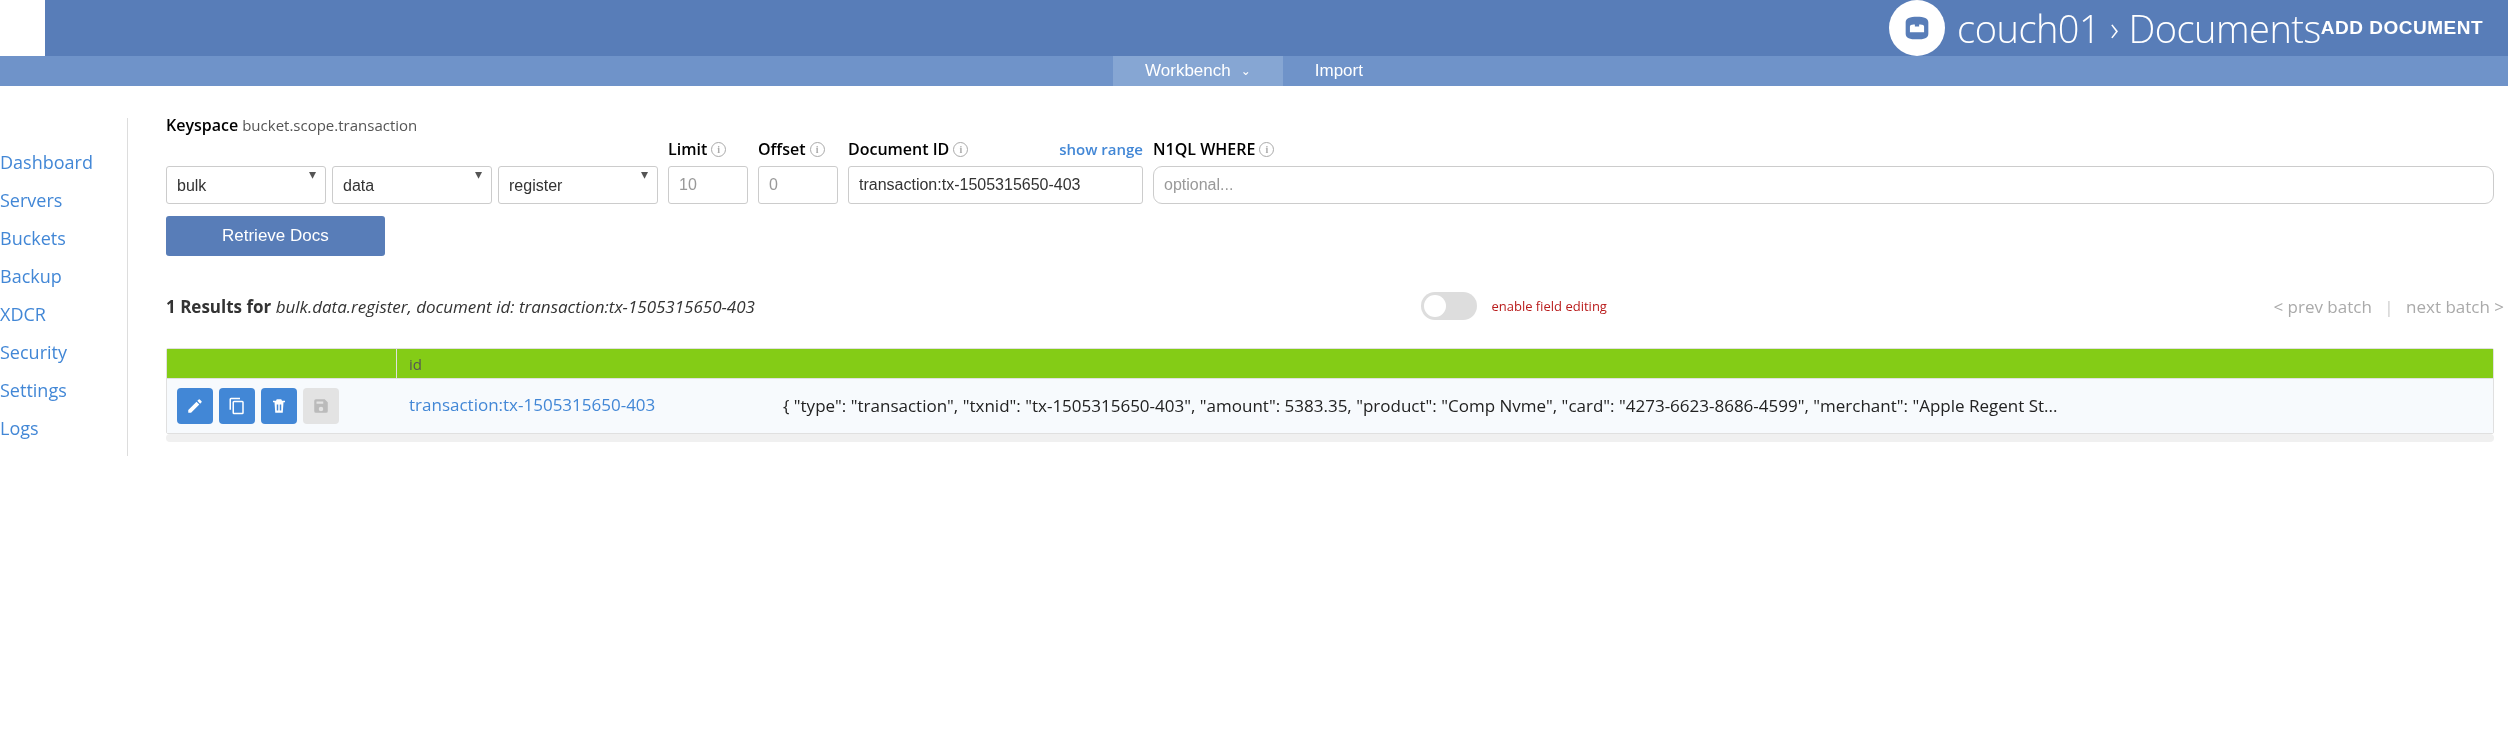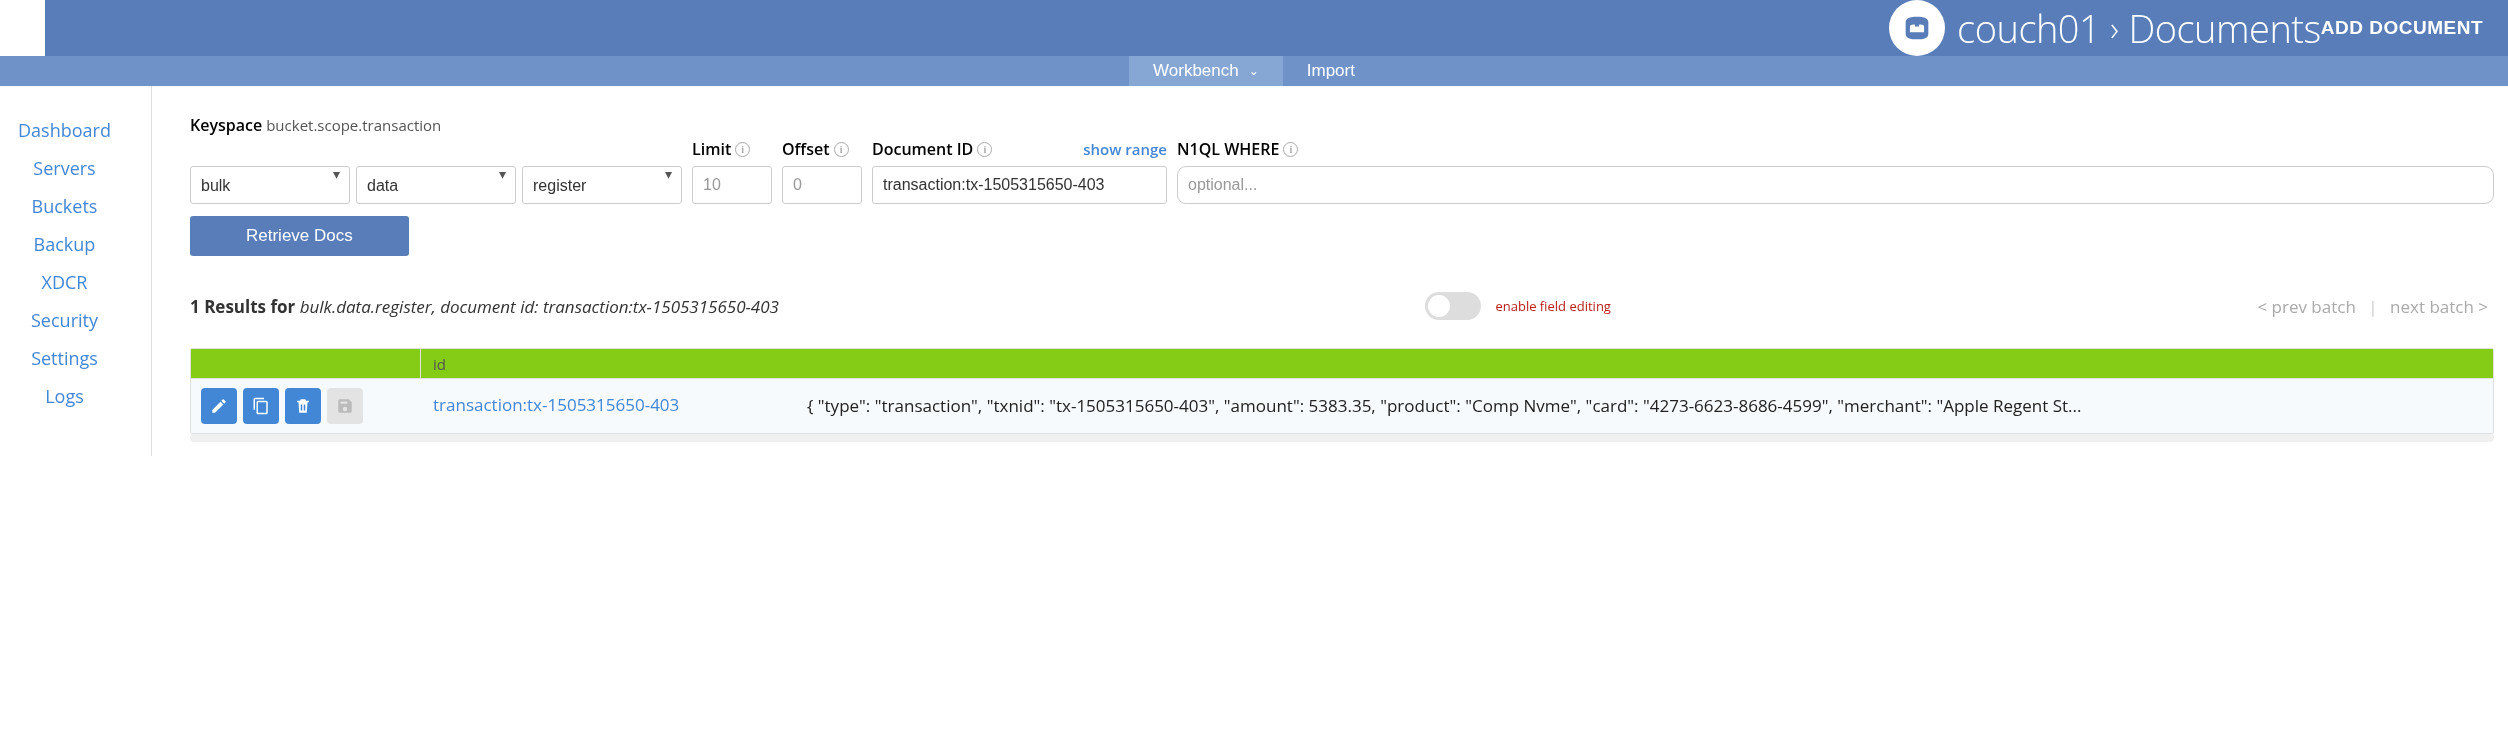--- a/index.html
+++ b/index.html
@@ -35,36 +35,37 @@
   .tab-strip {
     background: #6f93c9;
     height: 30px;
     display: flex;
     align-items: stretch;
     justify-content: center;
     gap: 0;
   }
   .tab {
     display: flex; align-items: center; gap: 10px;
-    padding: 0 24px;
+    padding: 0 32px;
     color: #fff; font-size: 17px;
     cursor: pointer;
     border: none; background: none;
   }
   .tab.active { background: #86a6d3; }
   .tab .chev-down { font-size: 12px; }
 
   
   .main { display: flex; min-height: 370px; }
   .sidebar {
-    width: 152px;
+    width: 128px;
     border-right: 1px solid #ddd;
     padding: 32px 0 0 0;
-    display: flex; flex-direction: column; align-items: center;
+    display: flex; flex-direction: column; align-items: flex-start;
     gap: 14px;
+    margin-top: 32px;
   }
   .sidebar a {
     color: #4287d6;
     text-decoration: none;
     font-size: 18px;
     padding-right: 22px;
     cursor: pointer;
   }
 
   
@@ -101,21 +102,21 @@
     border-radius: 3px;
     height: 40px;
     padding: 0 56px;
     font-size: 17px;
     cursor: pointer;
   }
 
   .results-bar {
     margin-top: 36px;
     display: flex; align-items: center; justify-content: space-between;
-    padding-right: 20px;
+    padding-right: 4px;
   }
   .results-text { font-size: 17px; }
   .results-text .italic { font-style: italic; font-weight: 400; }
   .results-text .bold { font-weight: 700; }
 
   .mid-controls { display: flex; align-items: center; gap: 14px; }
   .toggle {
     width: 56px; height: 28px; background: #ddd; border-radius: 14px;
     position: relative; cursor: pointer;
   }

